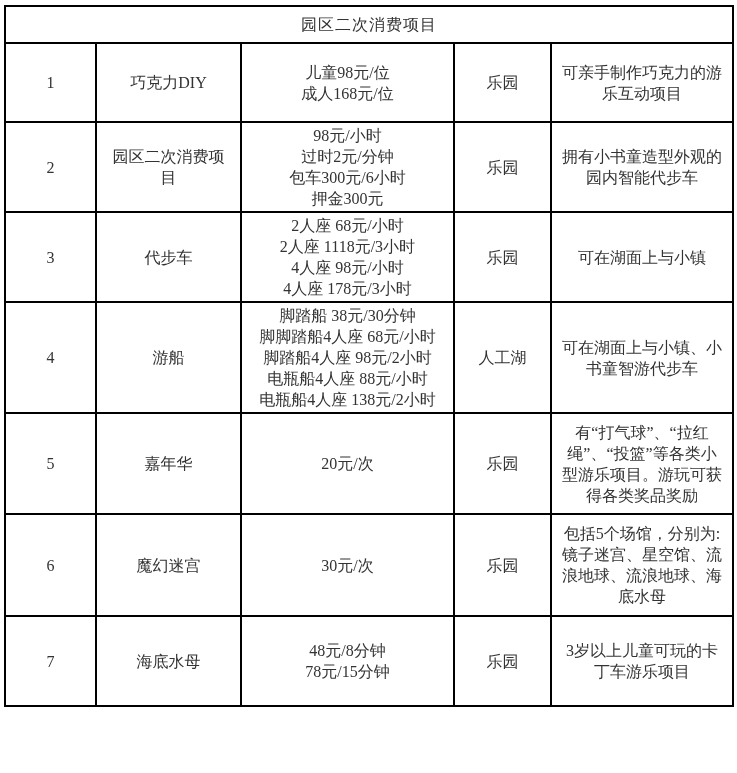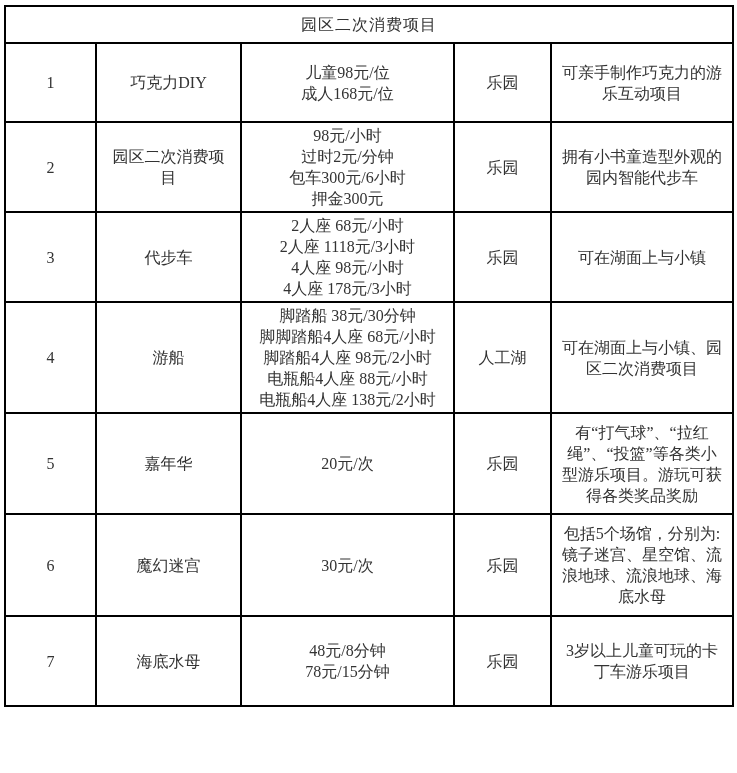--- a/index.html
+++ b/index.html
@@ -112,21 +112,21 @@
           <td class="cell-no">4</td>
           <td class="cell-project">游船</td>
           <td class="cell-price">
             <div class="price-line">脚踏船 38元/30分钟</div>
             <div class="price-line">脚脚踏船4人座 68元/小时</div>
             <div class="price-line">脚踏船4人座 98元/2小时</div>
             <div class="price-line">电瓶船4人座 88元/小时</div>
             <div class="price-line">电瓶船4人座 138元/2小时</div>
           </td>
           <td class="cell-area">人工湖</td>
-          <td class="cell-intro">可在湖面上与小镇、园区二次消费项目</td>
+          <td class="cell-intro">可在湖面上与小镇、小书童智游代步车</td>
         </tr>
         <tr style="height: 101px;">
           <td class="cell-no">5</td>
           <td class="cell-project">嘉年华</td>
           <td class="cell-price">
             <div class="price-line">20元/次</div>
           </td>
           <td class="cell-area">乐园</td>
           <td class="cell-intro">有“打气球”、“拉红绳”、“投篮”等各类小型游乐项目。游玩可获得各类奖品奖励</td>
         </tr>

